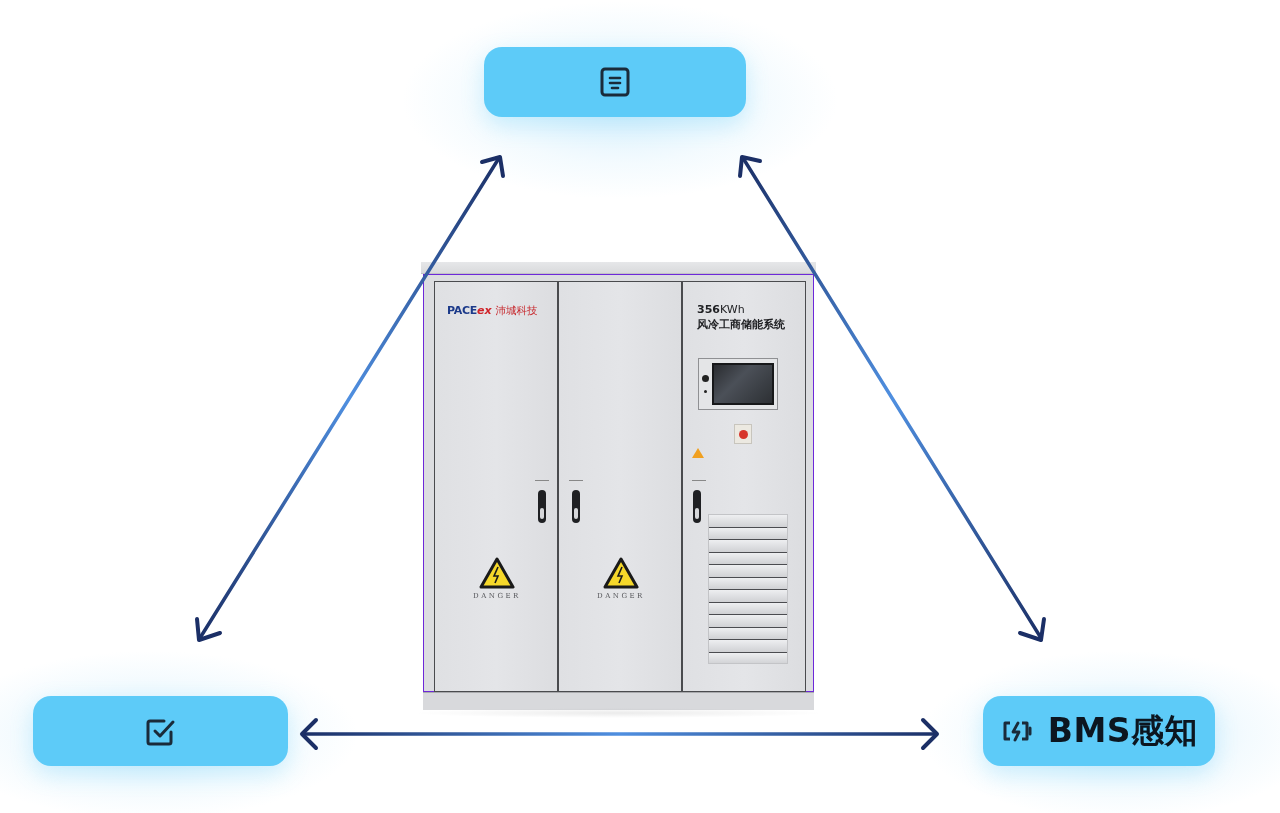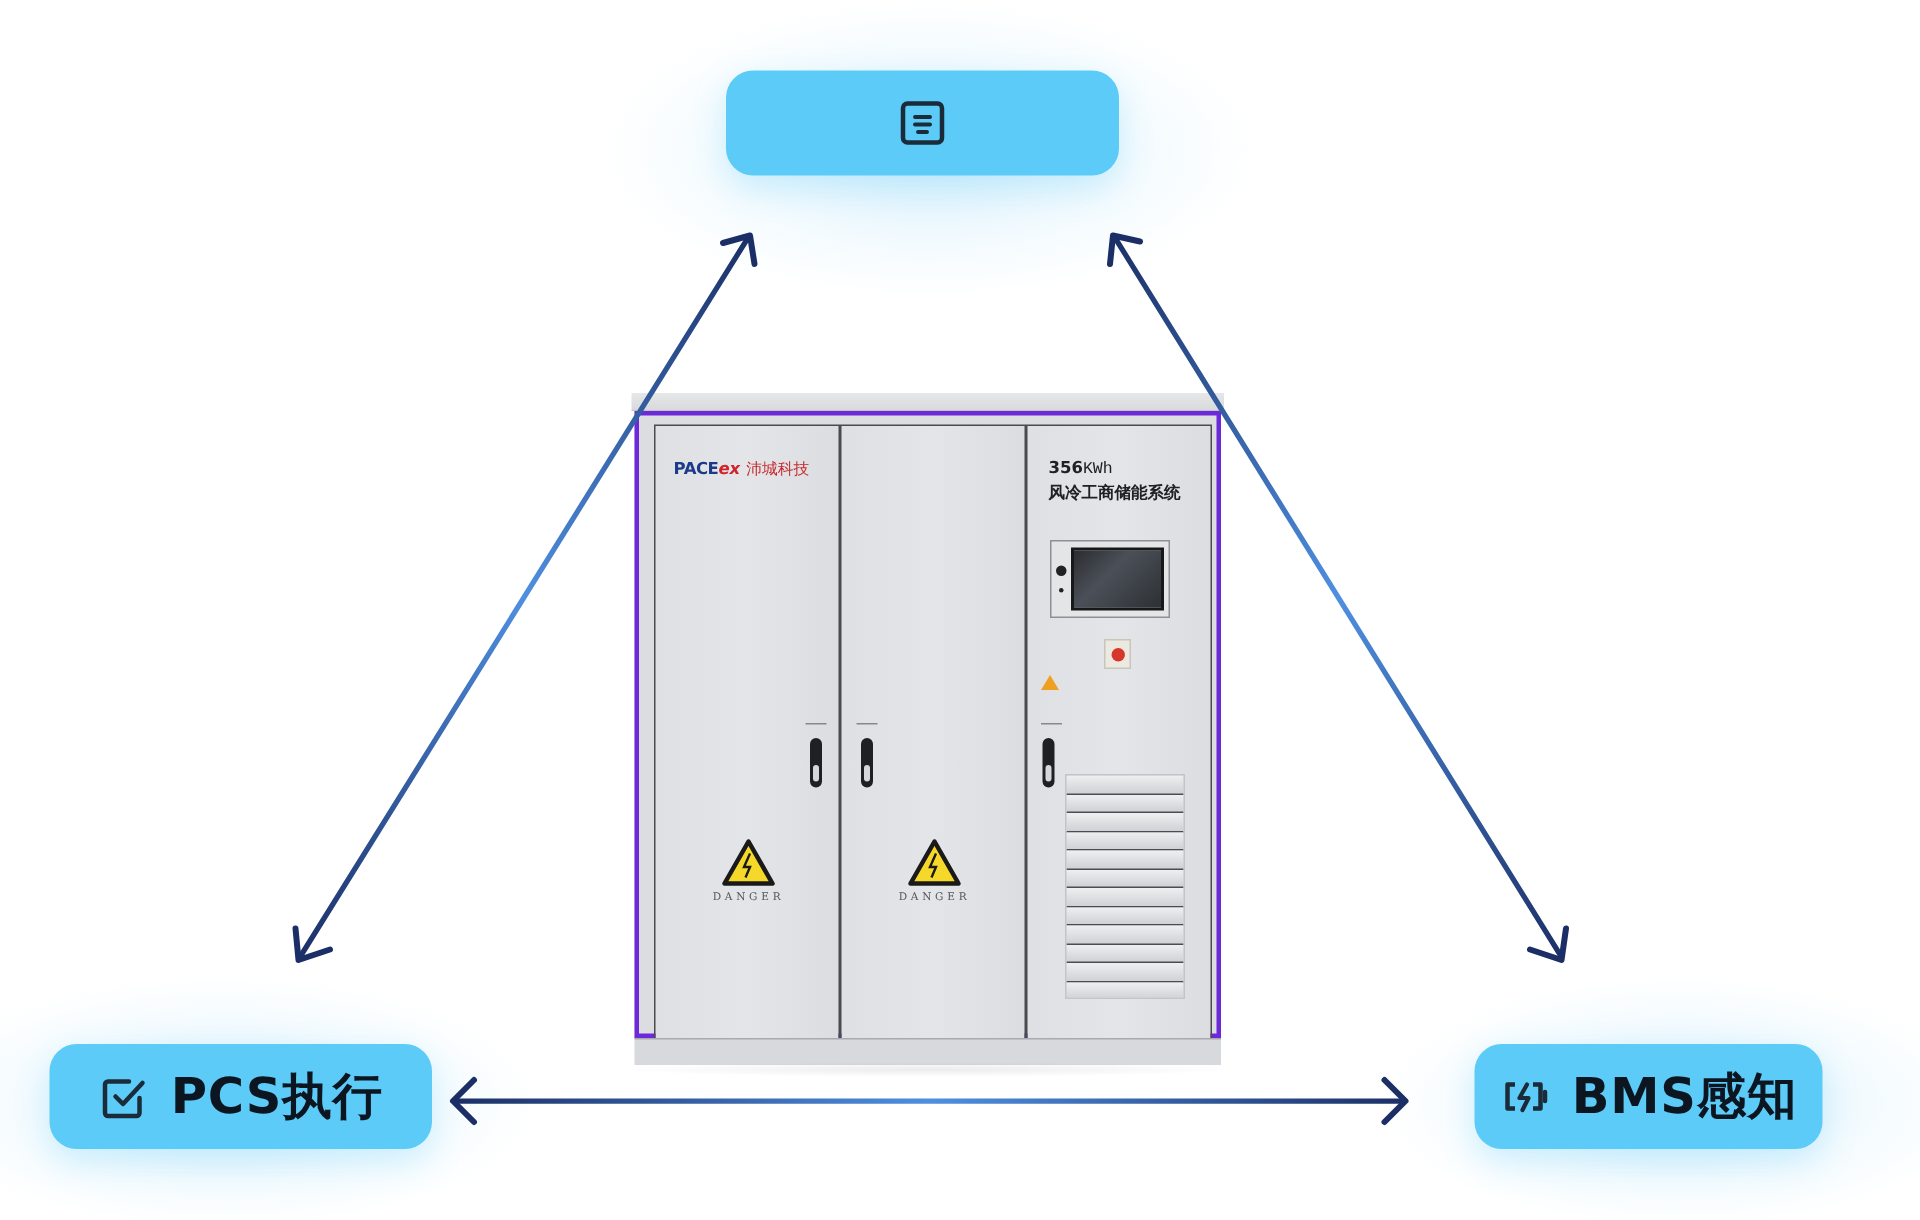--- a/index.html
+++ b/index.html
@@ -18,21 +18,21 @@
   .badge svg { width: 34px; height: 34px; flex: 0 0 auto; }
   #badge-ems { left: 484px; top: 47px; width: 262px; }
   #badge-pcs { left: 33px; top: 696px; width: 255px; }
   #badge-bms { left: 983px; top: 696px; width: 232px; }
 
   svg.arrows { position: absolute; left: 0; top: 0; width: 1280px; height: 813px; z-index: 3; pointer-events: none; }
 
   
   .cabinet { position: absolute; left: 421px; top: 262px; width: 395px; height: 450px; z-index: 1; }
   .cab-top { position: absolute; left: 0; top: 0; width: 395px; height: 12px; background: linear-gradient(#e6e7e9, #d9dadc); border-bottom: 1px solid #c2c3c6; }
-  .cab-body { position: absolute; left: 2px; top: 12px; width: 391px; height: 418px; background: #dcdde0; border: 3px solid #6d28d9; }
+  .cab-body { position: absolute; left: 2px; top: 12px; width: 391px; height: 418px; background: #dcdde0; border: 1px solid #6d28d9; }
   .cab-base { position: absolute; left: 2px; top: 430px; width: 391px; height: 18px; background: #d8d9dc; border-top: 1px solid #a9aaad; }
   .cab-shadow { position: absolute; left: -10px; top: 446px; width: 415px; height: 10px; background: radial-gradient(ellipse at center, rgba(0,0,0,0.08), rgba(0,0,0,0) 70%); }
   .door { position: absolute; top: 6px; height: 411px; background: linear-gradient(90deg, #dfe0e3 0%, #e4e5e8 50%, #dcdde0 100%); border: 1px solid #4a4b4e; }
   #door-1 { left: 10px; width: 124px; }
   #door-2 { left: 134px; width: 124px; }
   #door-3 { left: 258px; width: 124px; }
 
   .logo { position: absolute; left: 12px; top: 22px; font-size: 11px; font-weight: bold; white-space: nowrap; }
   .logo .pace { color: #1c3a8a; letter-spacing: -0.3px; }
   .logo .ex { color: #d0242a; font-style: italic; margin-right: 4px; }
@@ -96,21 +96,21 @@
               <polygon points="18,2 34,30 2,30" fill="#f6d82a" stroke="#1a1a1a" stroke-width="3" stroke-linejoin="round"></polygon>
               <path d="M19 10 L15 19 L19 19 L16 26" fill="none" stroke="#1a1a1a" stroke-width="1.6"></path>
             </svg>
         </div>
         <div class="lbl">DANGER</div>
       </div>
     </div>
 
     <div class="door" id="door-3">
       <div class="spec">
-        <div><span>356</span><span class="cap" style="font-weight:normal;font-family:Liberation Mono, monospace;">KWh</span></div>
+        <div><span>356</span><span class="cap" style="font-weight:normal;">KWh</span></div>
         <div>风冷工商储能系统</div>
       </div>
       <div class="hmi-frame">
         <div class="hmi-knob"></div>
         <div class="hmi-dot"></div>
         <div class="hmi-screen"></div>
       </div>
       <div class="estop"></div>
       <div class="warn-small"></div>
       <div class="lock-label" style="left:9px;top:198px;"></div>
@@ -177,21 +177,20 @@
     <line x1="12" y1="18" x2="22" y2="18" stroke="#1a2b3a" stroke-width="2.6" stroke-linecap="round"></line>
     <line x1="14" y1="23" x2="20" y2="23" stroke="#1a2b3a" stroke-width="2.6" stroke-linecap="round"></line>
   </svg>
 </div>
 
 <div class="badge" id="badge-pcs">
   <svg viewBox="0 0 34 34">
     <path d="M27 18 V28 a2 2 0 0 1 -2 2 H6 a2 2 0 0 1 -2 -2 V9 a2 2 0 0 1 2 -2 H20" fill="none" stroke="#1a2b3a" stroke-width="3" stroke-linecap="round"></path>
     <polyline points="11,17 16,22 29,8" fill="none" stroke="#1a2b3a" stroke-width="3" stroke-linecap="round" stroke-linejoin="round"></polyline>
   </svg>
-  <span>PCS执行</span>
 </div>
 
 <div class="badge" id="badge-bms">
   <svg viewBox="0 0 34 34">
     <path d="M10 9 H5 V25 H10" fill="none" stroke="#1a2b3a" stroke-width="3" stroke-linejoin="round"></path>
     <path d="M22 9 H27 V25 H22" fill="none" stroke="#1a2b3a" stroke-width="3" stroke-linejoin="round"></path>
     <line x1="30" y1="14" x2="30" y2="20" stroke="#1a2b3a" stroke-width="3" stroke-linecap="round"></line>
     <polyline points="18,9 13,18 19,18 15,26" fill="none" stroke="#1a2b3a" stroke-width="2.8" stroke-linecap="round" stroke-linejoin="round"></polyline>
   </svg>
   <span>BMS感知</span>

